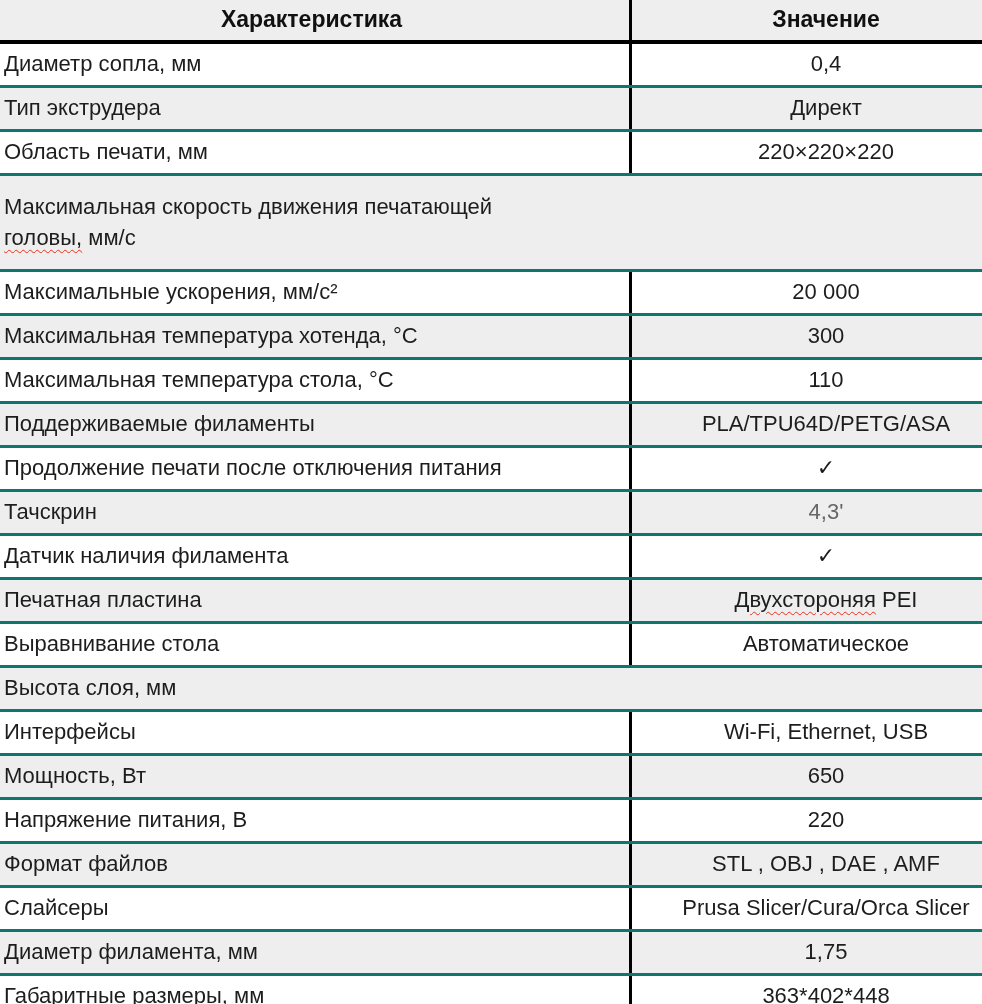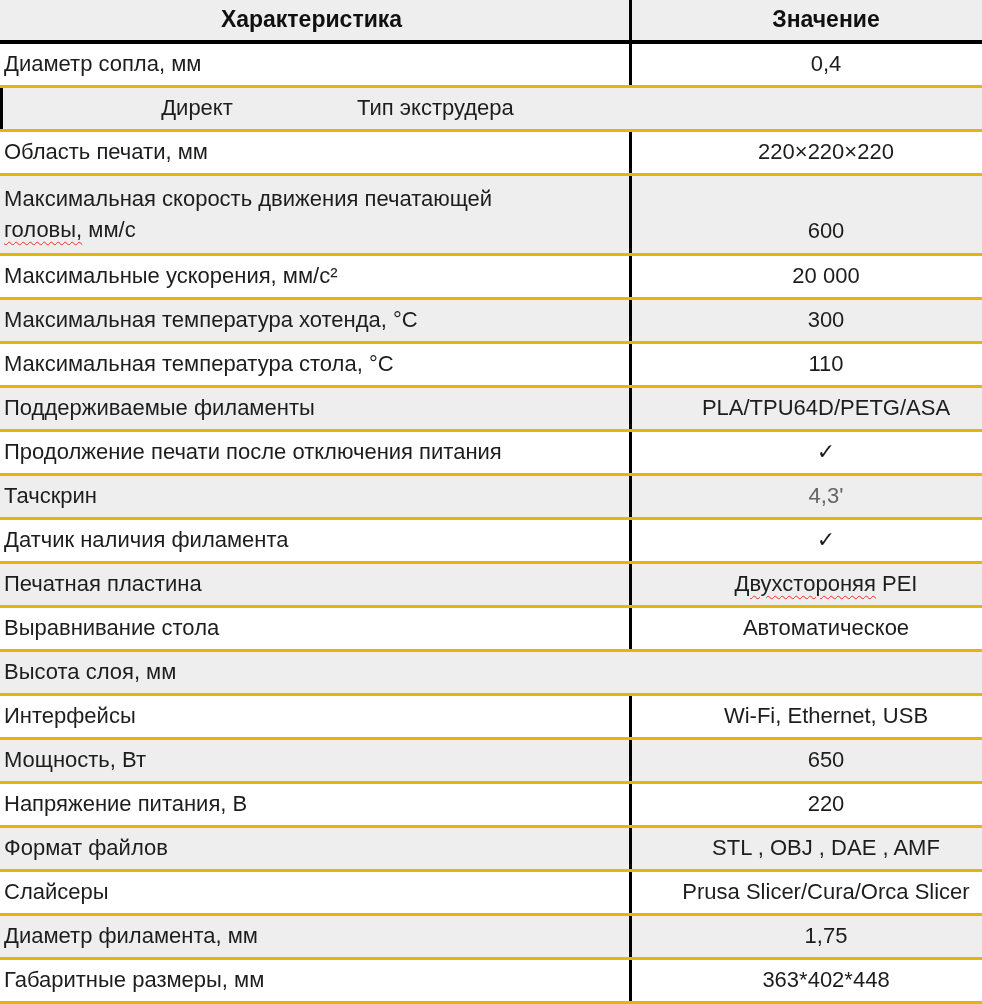--- a/index.html
+++ b/index.html
@@ -3,24 +3,24 @@
 <meta charset="utf-8">
 <style>
   html, body { margin:0; padding:0; }
   body {
     width:982px; height:1004px; background:#ffffff; overflow:hidden;
     font-family:"Liberation Sans", sans-serif; color:#1d1d1d;
   }
   .spec-table { width:982px; height:1004px; display:flex; flex-direction:column; }
   .t-row {
     display:flex; flex:none; height:44px; box-sizing:border-box;
-    border-bottom:3px solid #eab308; background:#ffffff;
+    border-bottom:3px solid #0f766e; background:#ffffff;
   }
   .t-row:nth-child(odd) { background:#eeeeee; }
-  .t-row.double { height:80px; }
+  .t-row.double { height:96px; }
   .cell { box-sizing:border-box; font-size:22px; }
   .cell.label {
     width:629px; flex:none; display:flex; align-items:center;
     padding:0 6px 2px 4px; line-height:31px;
   }
   .cell.value {
     flex:1; border-left:3px solid #000000; display:flex;
     align-items:center; justify-content:center; padding-bottom:2px;
     text-align:center;
     padding-left:38px;
@@ -51,44 +51,41 @@
   <div class="t-row">
     <div class="cell label">
         <span>Диаметр сопла, мм</span>
       </div>
     <div class="cell value">
         <span>0,4</span>
       </div>
   </div>
 
   <div class="t-row">
+    <div class="cell label">
+        <span>Тип экструдера</span>
+      </div>
     <div class="cell value">
         <span>Директ</span>
-      </div>
-    <div class="cell label">
-        <span>Тип экструдера</span>
       </div>
   </div>
 
   <div class="t-row">
     <div class="cell label">
         <span>Область печати, мм</span>
       </div>
     <div class="cell value">
         <span>220×220×220</span>
       </div>
   </div>
 
   <div class="t-row double">
     <div class="cell label">
       <div><span>Максимальная скорость движения печатающей</span><br><span class="misspelled">головы,</span><span> мм/с</span></div>
     </div>
-    <div class="cell value value-bottom">
-        <span>600</span>
-      </div>
   </div>
 
   <div class="t-row">
     <div class="cell label">
         <span>Максимальные ускорения, мм/с²</span>
       </div>
     <div class="cell value">
         <span>20 000</span>
       </div>
   </div>

